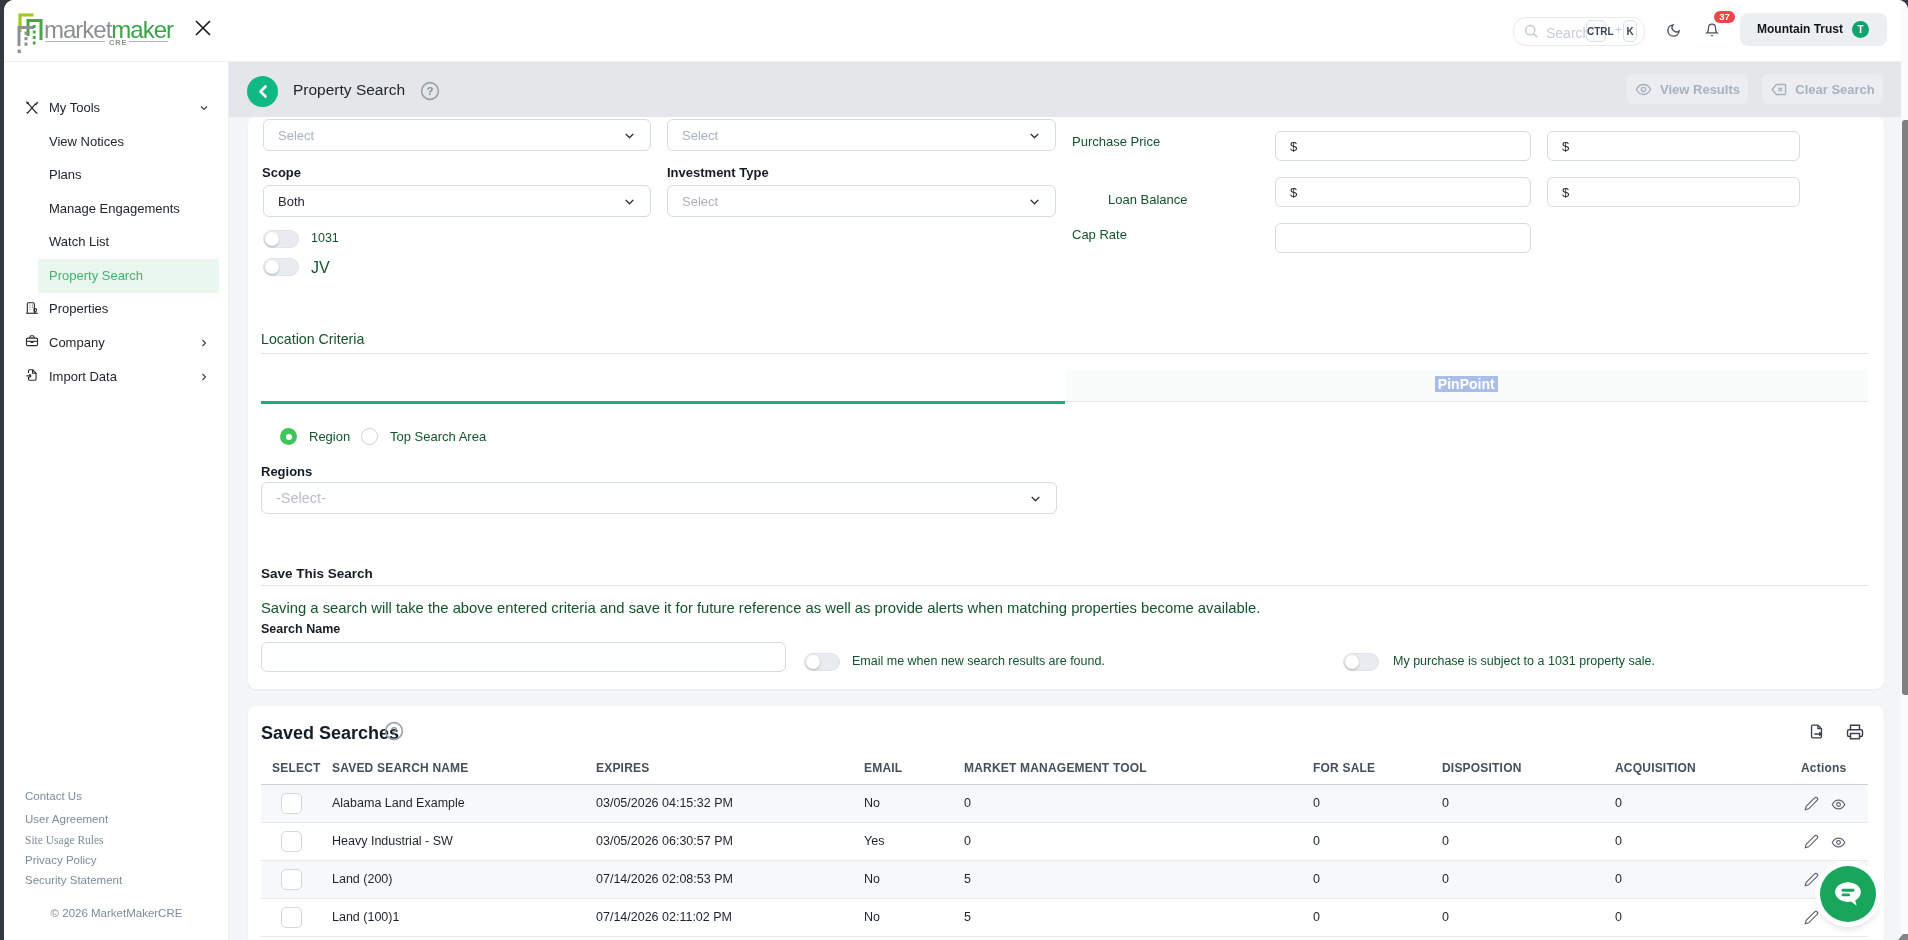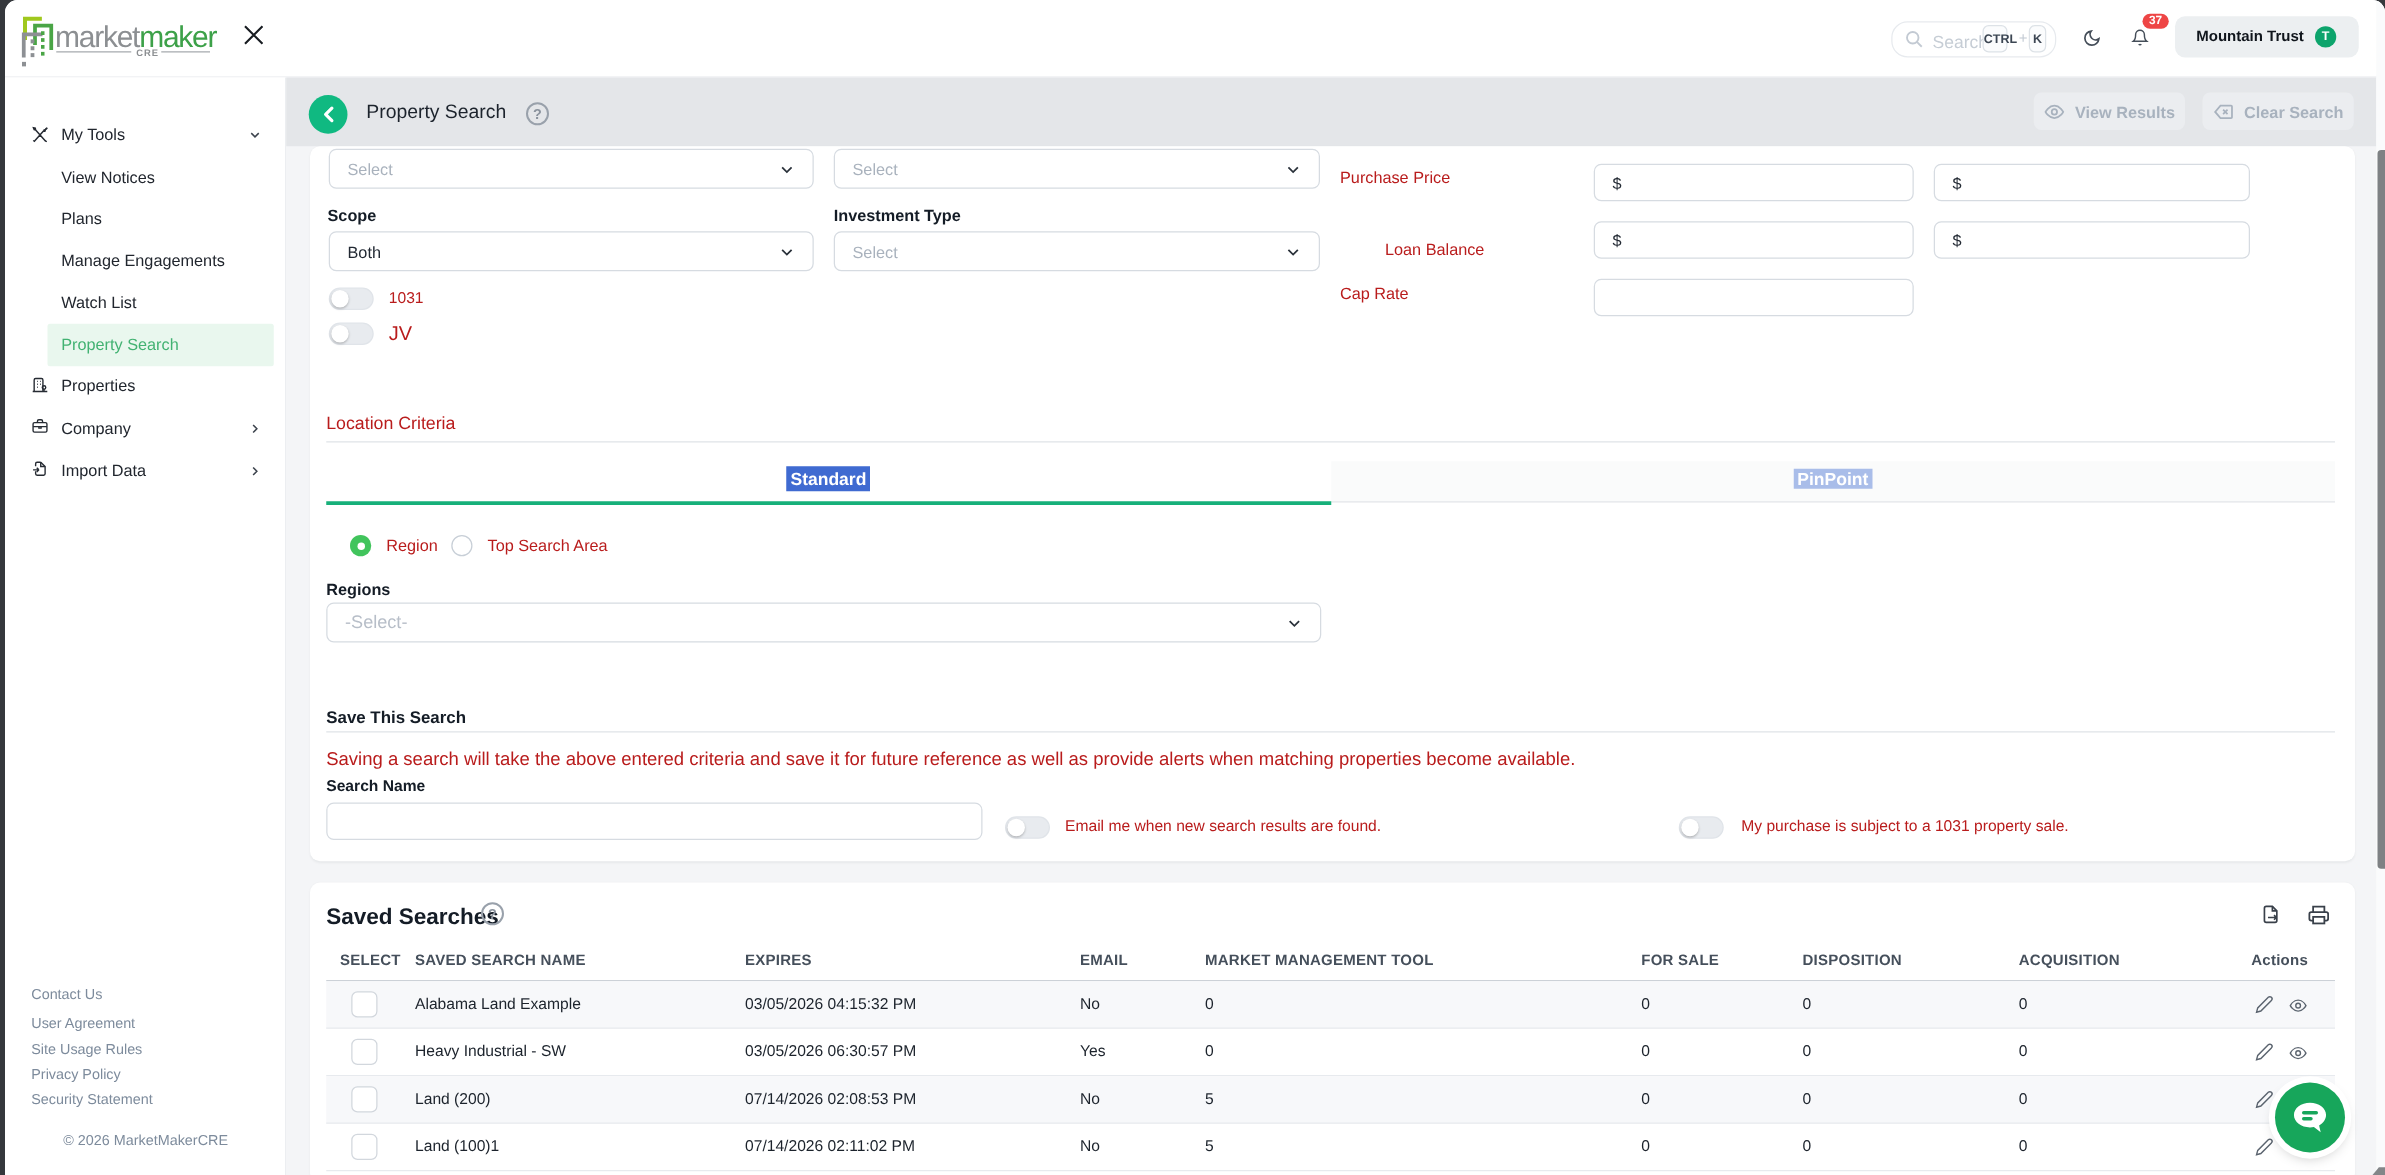--- a/index.html
+++ b/index.html
@@ -27,21 +27,21 @@
           box-shadow:0 1px 2px rgba(20,30,40,.06); }
   #card1 { top:117px; height:572px; overflow:hidden; }
   #card2 { top:706px; height:240px; overflow:hidden; }
   
   .sel, .inp { position:absolute; background:#fff; border:1px solid #d6dbe1; border-radius:6px;
                height:32px; font-size:13px; display:flex; align-items:center; padding:0 14px; }
   .sel { justify-content:space-between; }
   .ph { color:#a9b2bd; }
   .dark { color:#222933; }
   .lbl { position:absolute; font-size:13px; font-weight:700; color:#141c26; }
-  .plain { position:absolute; font-size:13px; color:#b91c1c; }
+  .plain { position:absolute; font-size:13px; color:#14532d; }
   .toggle { position:absolute; width:36px; height:18px; border-radius:9px; background:#e8ebef;
             border:1px solid #e0e4e9; }
   .toggle::after { content:""; position:absolute; left:1px; top:1px; width:14px; height:14px;
             border-radius:50%; background:#fff; box-shadow:0 1px 2px rgba(0,0,0,.25); }
   .hr { position:absolute; left:13px; right:16px; height:1px; background:#dfe3e8; }
   
   .th { position:absolute; font-size:12px; font-weight:700; color:#454f5b; letter-spacing:.2px; }
   .td { position:absolute; font-size:12.5px; color:#1c232c; }
   .trow { position:absolute; left:13px; width:1607px; height:38px; border-bottom:1px solid #e7eaee; }
   .stripe { background:#f7f8fa; }
@@ -155,21 +155,21 @@
       <path d="M13 3v6h6"></path>
         <path d="M2.5 13.5h8m0 0-3-3m3 3-3 3"></path>
     </svg>
     <div class="mitem" style="top:307px;">Import Data</div>
     <svg class="mchev" style="top:309px;" viewBox="0 0 24 24" fill="none" stroke="#3c434d" stroke-width="2.4">
         <path d="M9 6l6 6-6 6"></path>
       </svg>
 
     <div class="flink" style="top:728px;">Contact Us</div>
     <div class="flink" style="top:751px;">User Agreement</div>
-    <div class="flink" style="top:772px;">Site Usage Rules</div>
+    <div class="flink" style="top:772px;font-family:Liberation Serif, serif;">Site Usage Rules</div>
     <div class="flink" style="top:792px;">Privacy Policy</div>
     <div class="flink" style="top:812px;">Security Statement</div>
     <div class="flink" style="top:845px; left:0; width:225px; text-align:center; font-size:11.5px;">© 2026 MarketMakerCRE</div>
   </div>
 
   <div id="pagehead">
     <div class="abs" style="left:18px; top:14px; width:31px; height:31px; border-radius:50%; background:#10b981;"></div>
     <svg class="abs" style="left:27px; top:22px;" width="14" height="15" viewBox="0 0 14 15">
       <path d="M9.5 2.5 L4.5 7.5 L9.5 12.5" fill="none" stroke="#fff" stroke-width="2.6" stroke-linecap="round" stroke-linejoin="round"></path>
     </svg>
@@ -243,22 +243,20 @@
         <span class="dark">$</span>
       </div>
     <div class="plain" style="left:824px; top:110px;">Cap Rate</div>
     <div class="inp" style="left:1027px; top:106px; width:256px; height:30px;"></div>
 
     <div class="plain" style="left:13px; top:214px; font-size:14.2px;">Location Criteria</div>
     <div class="hr" style="top:236px;"></div>
 
     <div class="abs" style="left:816.5px; top:252px; width:803.5px; height:33px; background:#fafbfb; border-bottom:1px solid #e3e6ea;"></div>
     <div class="abs" style="left:13px; top:284px; width:803.5px; height:3px; background:#17b07a;"></div>
-    <div class="abs" style="left:13px; top:258px; width:803.5px; text-align:center;">
-      <span style="background:#3f6ad1; color:#fff; font-size:14px; font-weight:700; padding:2px 3px;">Standard</span></div>
     <div class="abs" style="left:816.5px; top:258px; width:803.5px; text-align:center;">
       <span style="background:#a9bde9; color:#fff; font-size:14px; font-weight:700; padding:0 3px;">PinPoint</span></div>
 
     <div class="abs" style="left:32px; top:311px; width:17px; height:17px; border-radius:50%; background:#41c45c;"></div>
     <div class="abs" style="left:37.5px; top:316.5px; width:6px; height:6px; border-radius:50%; background:#fff;"></div>
     <div class="plain" style="left:61px; top:312px;">Region</div>
     <div class="abs" style="left:113px; top:311px; width:17px; height:17px; border-radius:50%; background:#fff; border:1.5px solid #c8cfd7;"></div>
     <div class="plain" style="left:142px; top:312px;">Top Search Area</div>
 
     <div class="lbl" style="left:13px; top:347px;">Regions</div>

